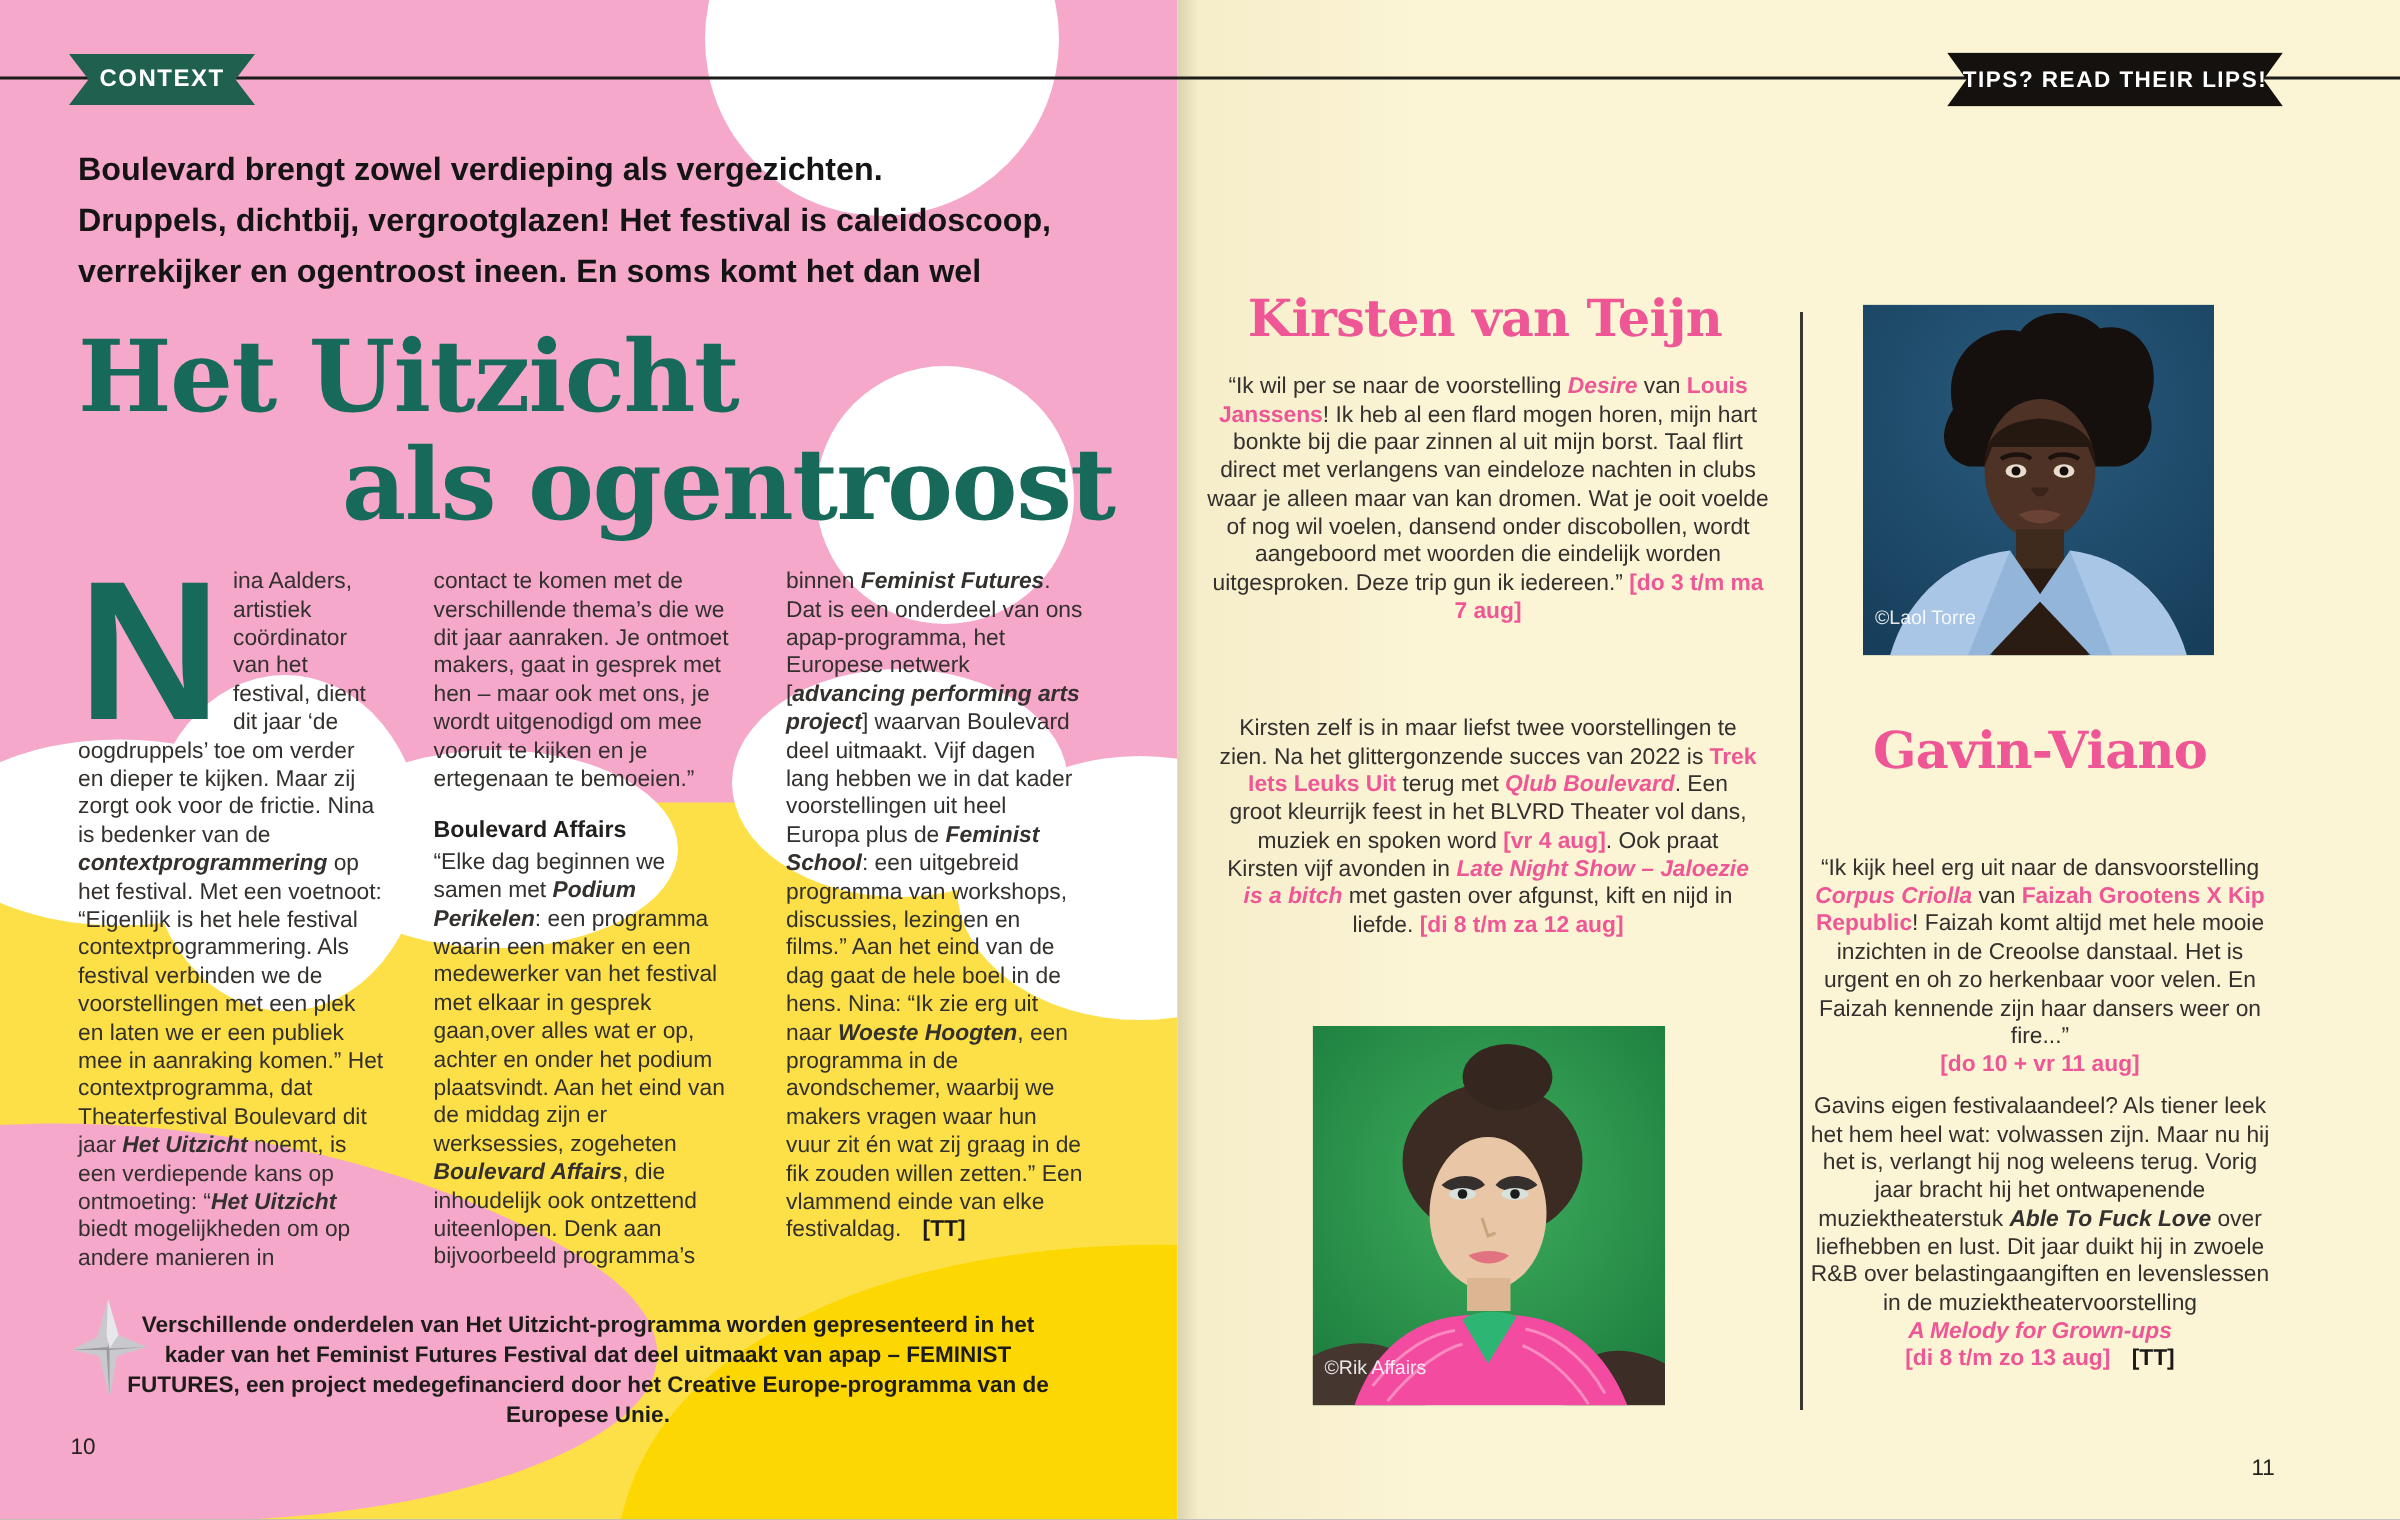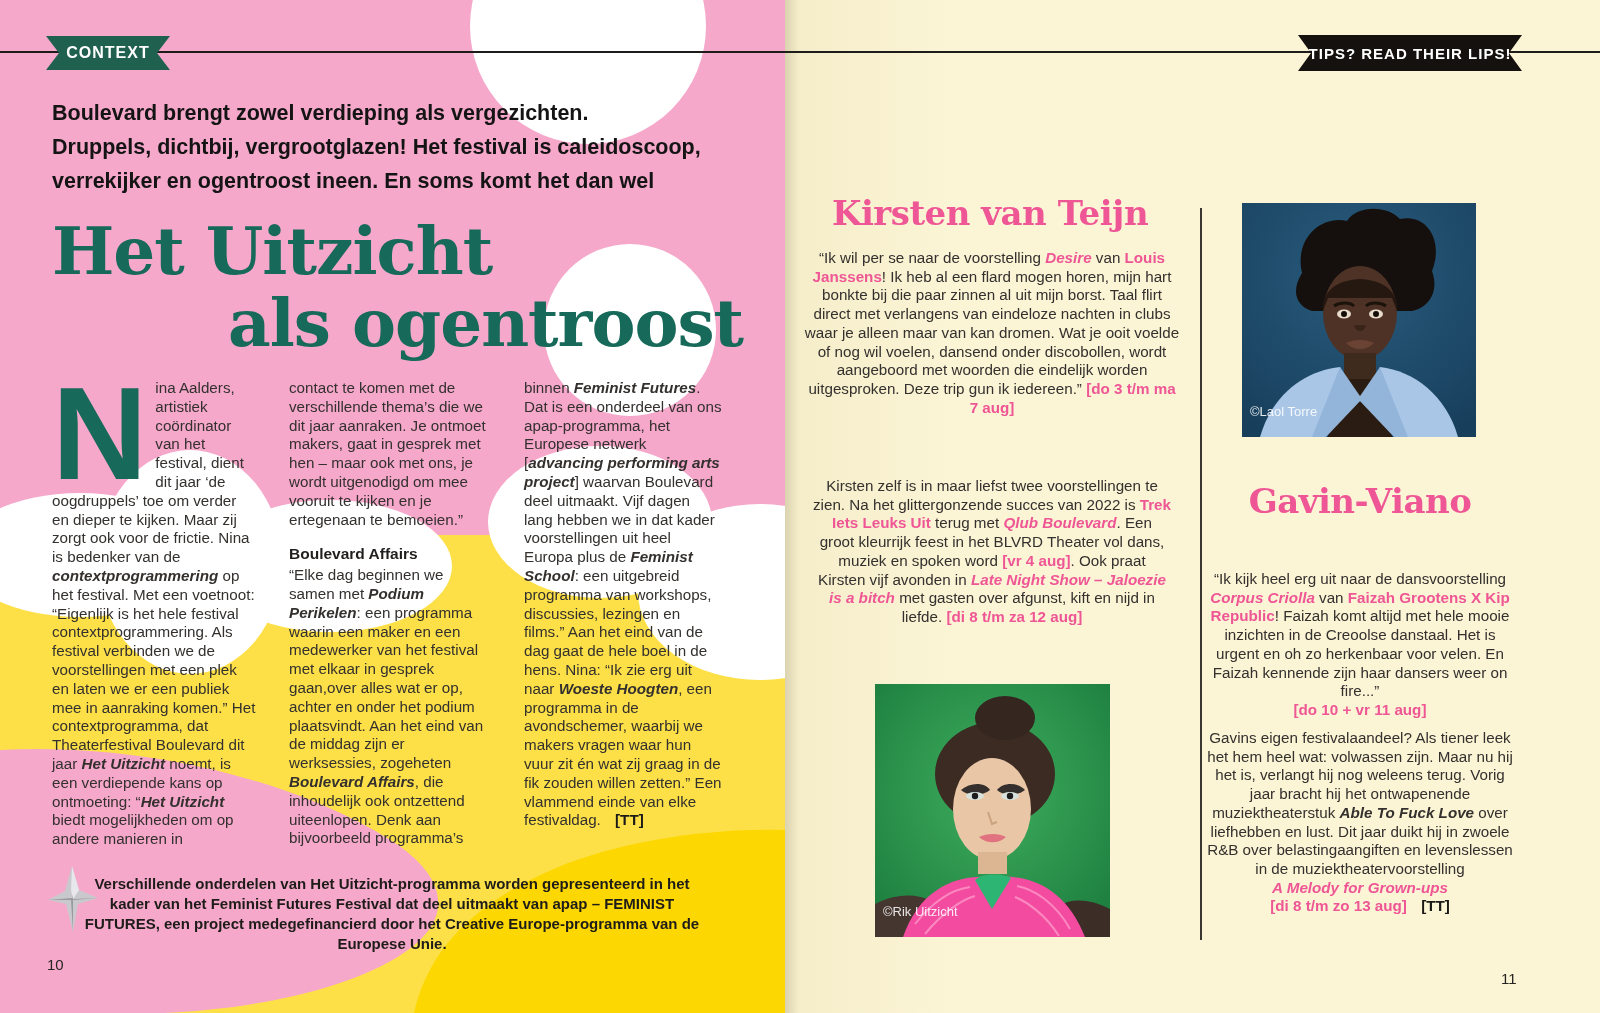--- a/index.html
+++ b/index.html
@@ -160,21 +160,21 @@
         <rect x="103" y="168" width="29" height="22" fill="#dcb693"></rect>
         <path d="M28,253 C45,205 80,190 117,193 C158,189 192,207 210,253 Z" fill="#f24ba0"></path>
         <path d="M100,196 L117,225 L136,194 C128,189 107,189 100,196 Z" fill="#2db673"></path>
         <g stroke="#ff9ecb" stroke-width="2" opacity=".75">
           <path d="M40,240 C60,215 80,205 95,203" fill="none"></path>
           <path d="M50,250 C68,228 88,215 100,212" fill="none"></path>
           <path d="M195,245 C180,218 158,205 142,202" fill="none"></path>
           <path d="M184,252 C170,230 152,218 140,213" fill="none"></path>
         </g>
       </svg>
-      <span class="credit">©Rik Uitzicht</span>
+      <span class="credit">©Rik Affairs</span>
     </div>
 
     <div id="photo-gavin" class="photo">
       <svg width="234" height="234" viewBox="0 0 234 234">
         <rect width="234" height="234" fill="url(#g2)"></rect>
         <path d="M60,70 C52,35 80,12 105,18 C115,2 145,2 158,16 C185,10 202,38 190,68 C198,90 185,105 170,108 L70,108 C52,102 50,86 60,70 Z" fill="#15100d"></path>
         <ellipse cx="118" cy="110" rx="37" ry="47" fill="#4e3226"></ellipse>
         <path d="M81,108 C80,95 86,78 118,76 C150,78 156,95 155,108 L150,95 L86,95 Z" fill="#241811"></path>
         <path d="M92,103 C98,99 108,99 112,103" stroke="#1c120c" stroke-width="3" fill="none"></path>
         <path d="M124,103 C128,99 138,99 144,103" stroke="#1c120c" stroke-width="3" fill="none"></path>

